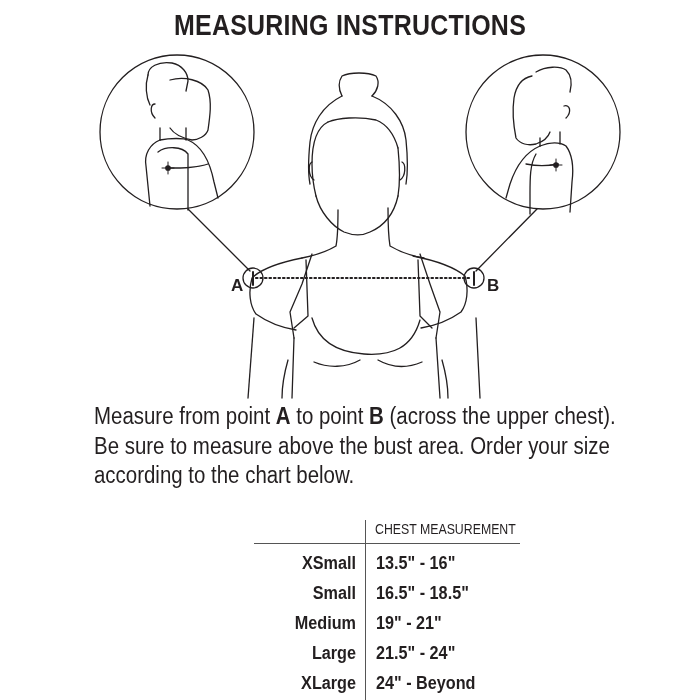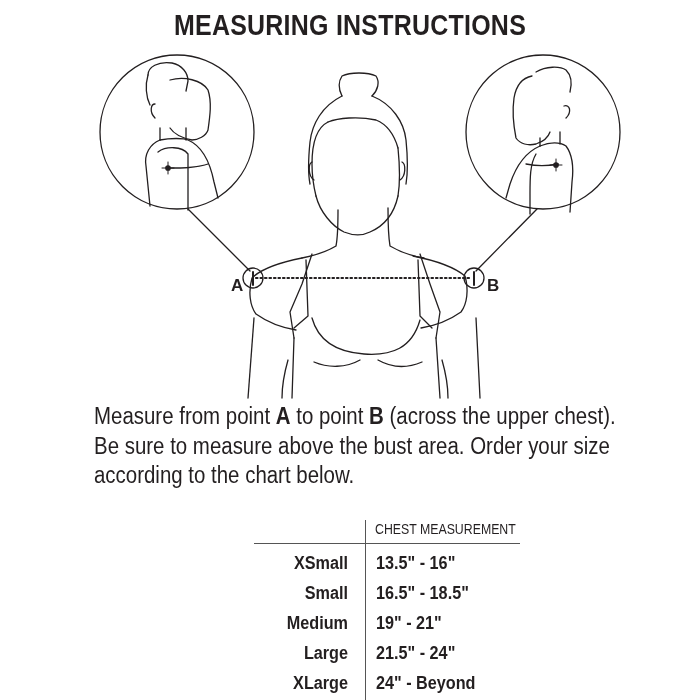--- a/index.html
+++ b/index.html
@@ -10,21 +10,21 @@
     .para { position: absolute; left: 94px; top: 402px; width: 600px; font-size: 23.5px; line-height: 29.5px; transform: scaleX(0.87); transform-origin: left top; white-space: nowrap; }
     .para b { font-weight: bold; }
     .table { position: absolute; left: 0; top: 0; }
     .th { position: absolute; font-size: 14px; top: 521px; transform: scaleX(0.88); white-space: nowrap; }
     .th-chest { left: 375px; transform-origin: left top; }
     .hr { position: absolute; left: 254px; top: 543px; width: 266px; height: 1px; background: #555; }
     .vr { position: absolute; left: 365px; top: 520px; width: 1px; height: 180px; background: #555; }
     .row { position: absolute; font-size: 18px; font-weight: bold; white-space: nowrap; }
     .row .size { position: absolute; right: 0; transform: scaleX(0.9); transform-origin: right center; }
     .row .chest { position: absolute; left: 0; transform: scaleX(0.9); transform-origin: left center; }
-    .cell-size { position: absolute; left: 196px; width: 152px; height: 22px; }
+    .cell-size { position: absolute; left: 204px; width: 152px; height: 22px; }
     .cell-chest { position: absolute; left: 376px; width: 200px; height: 22px; }
   </style>
 </head>
 <body>
 
 <div class="title">MEASURING INSTRUCTIONS</div>
 
 <svg class="illus" width="700" height="400" viewBox="0 0 700 400" fill="none" stroke="#231f20" stroke-width="1.3" stroke-linecap="round" stroke-linejoin="round">
 
   <g>

